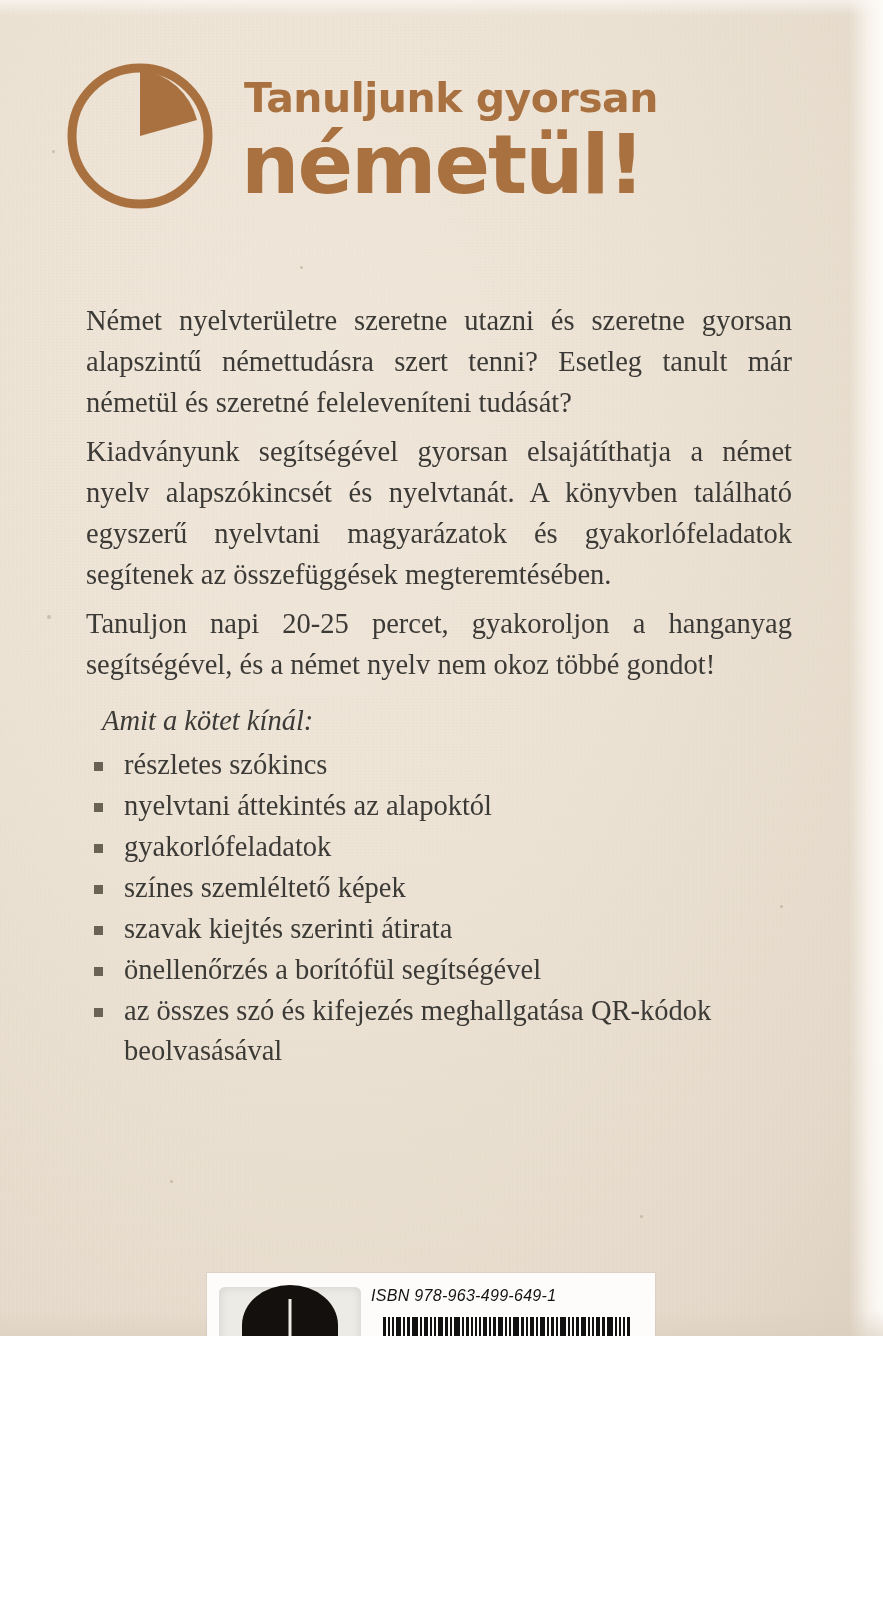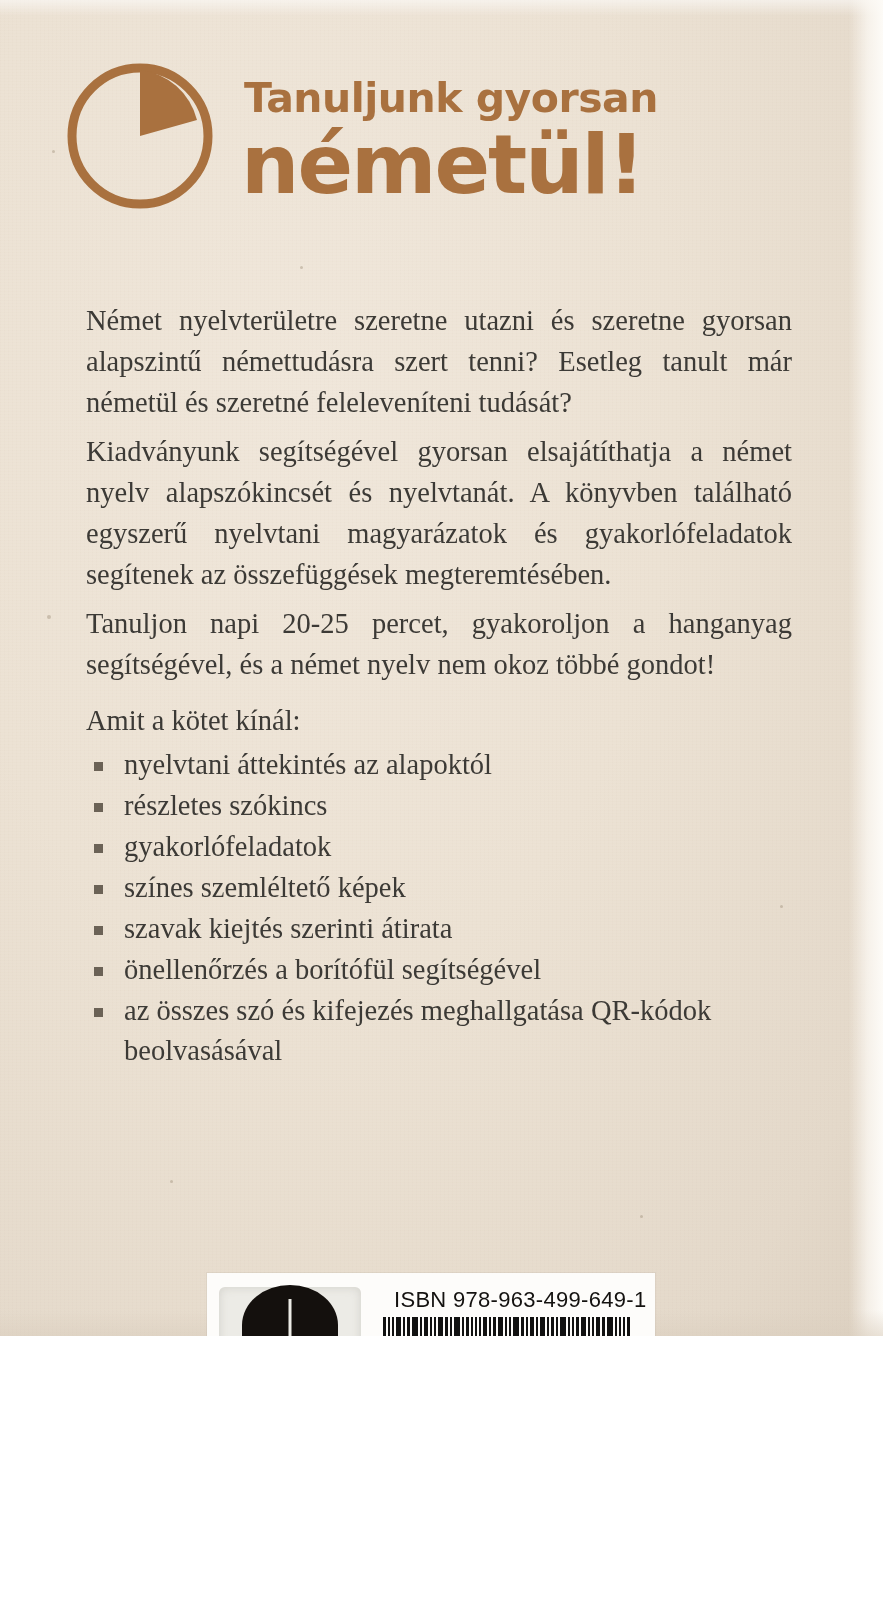--- a/index.html
+++ b/index.html
@@ -111,21 +111,22 @@
   .offer {
     position: absolute;
     left: 86px;
     top: 700px;
     width: 720px;
     color: #3c3a36;
   }
   .offer-title {
     font-size: 28.5px;
     line-height: 41px;
-    margin: 0 0 4px 0;
+    margin: 0 0 4px 16px;
+    font-style: italic;
   }
   ul.features {
     list-style: none;
     margin: 0;
     padding: 0;
   }
   ul.features li {
     position: relative;
     padding-left: 38px;
     font-size: 28.5px;
@@ -209,26 +210,27 @@
     position: absolute;
     left: 14px;
     bottom: 16px;
     font-family: "Liberation Sans", sans-serif;
     font-size: 25px;
     color: #1d1b19;
     letter-spacing: .5px;
   }
   .isbn-text {
     position: absolute;
-    left: 187px;
+    left: 164px;
     top: 14px;
     font-family: "Liberation Sans", sans-serif;
-    font-size: 22px;
+    font-size: 16px;
     color: #141210;
     letter-spacing: .3px;
+    font-style: italic;
   }
   .barcode {
     position: absolute;
     left: 176px;
     top: 44px;
     width: 256px;
     height: 128px;
     display: flex;
     align-items: flex-start;
   }
@@ -286,22 +288,22 @@
 
   <div class="copy">
     <p>Német nyelvterületre szeretne utazni és szeretne gyorsan alapszintű némettudásra szert tenni? Esetleg tanult már németül és szeretné feleleveníteni tudását?</p>
     <p>Kiadványunk segítségével gyorsan elsajátíthatja a német nyelv alapszókincsét és nyelvtanát. A könyvben található egyszerű nyelvtani magyarázatok és gyakorlófeladatok segítenek az összefüggések megteremtésében.</p>
     <p>Tanuljon napi 20-25 percet, gyakoroljon a hanganyag segítségével, és a német nyelv nem okoz többé gondot!</p>
   </div>
 
   <div class="offer">
     <p class="offer-title">Amit a kötet kínál:</p>
     <ul class="features">
+      <li><span class="bullet"></span><span>részletes szókincs</span></li>
       <li><span class="bullet"></span><span>nyelvtani áttekintés az alapoktól</span></li>
-      <li><span class="bullet"></span><span>részletes szókincs</span></li>
       <li><span class="bullet"></span><span>gyakorlófeladatok</span></li>
       <li><span class="bullet"></span><span>színes szemléltető képek</span></li>
       <li><span class="bullet"></span><span>szavak kiejtés szerinti átirata</span></li>
       <li><span class="bullet"></span></li>
       <li><span class="bullet"></span><span>önellenőrzés a borítófül segítségével</span></li>
       <li><span class="bullet"></span><span>az összes szó és kifejezés meghallgatása QR-kódok beolvasásával</span></li>
     </ul>
   </div>
 
   <div class="barcode-panel">

